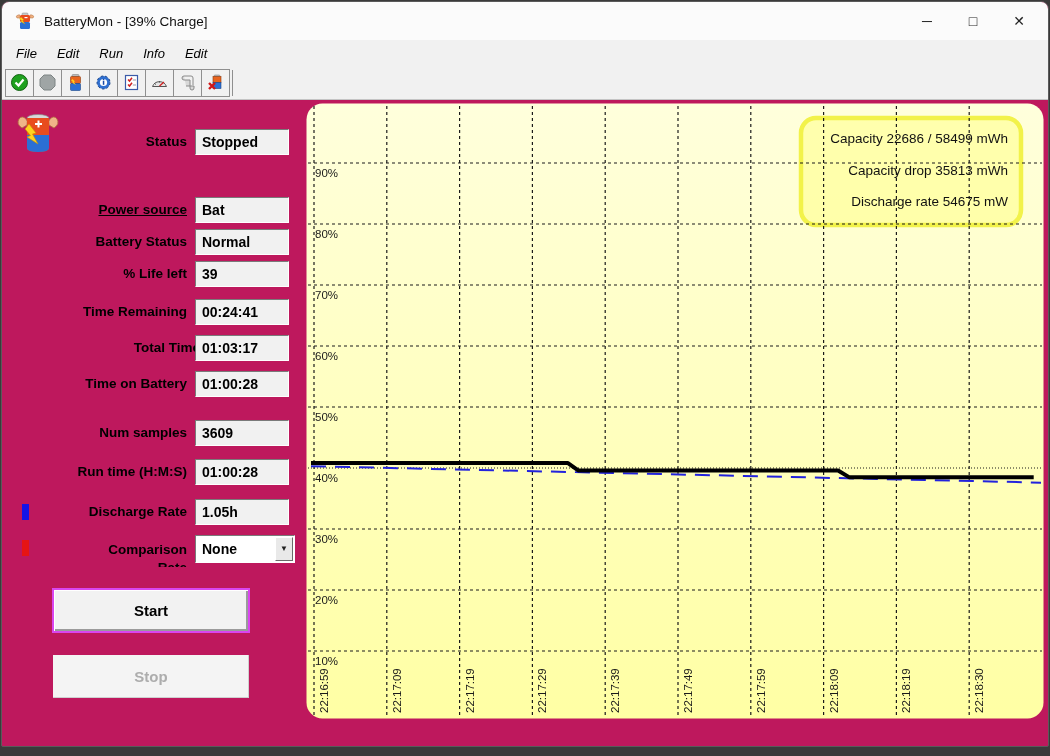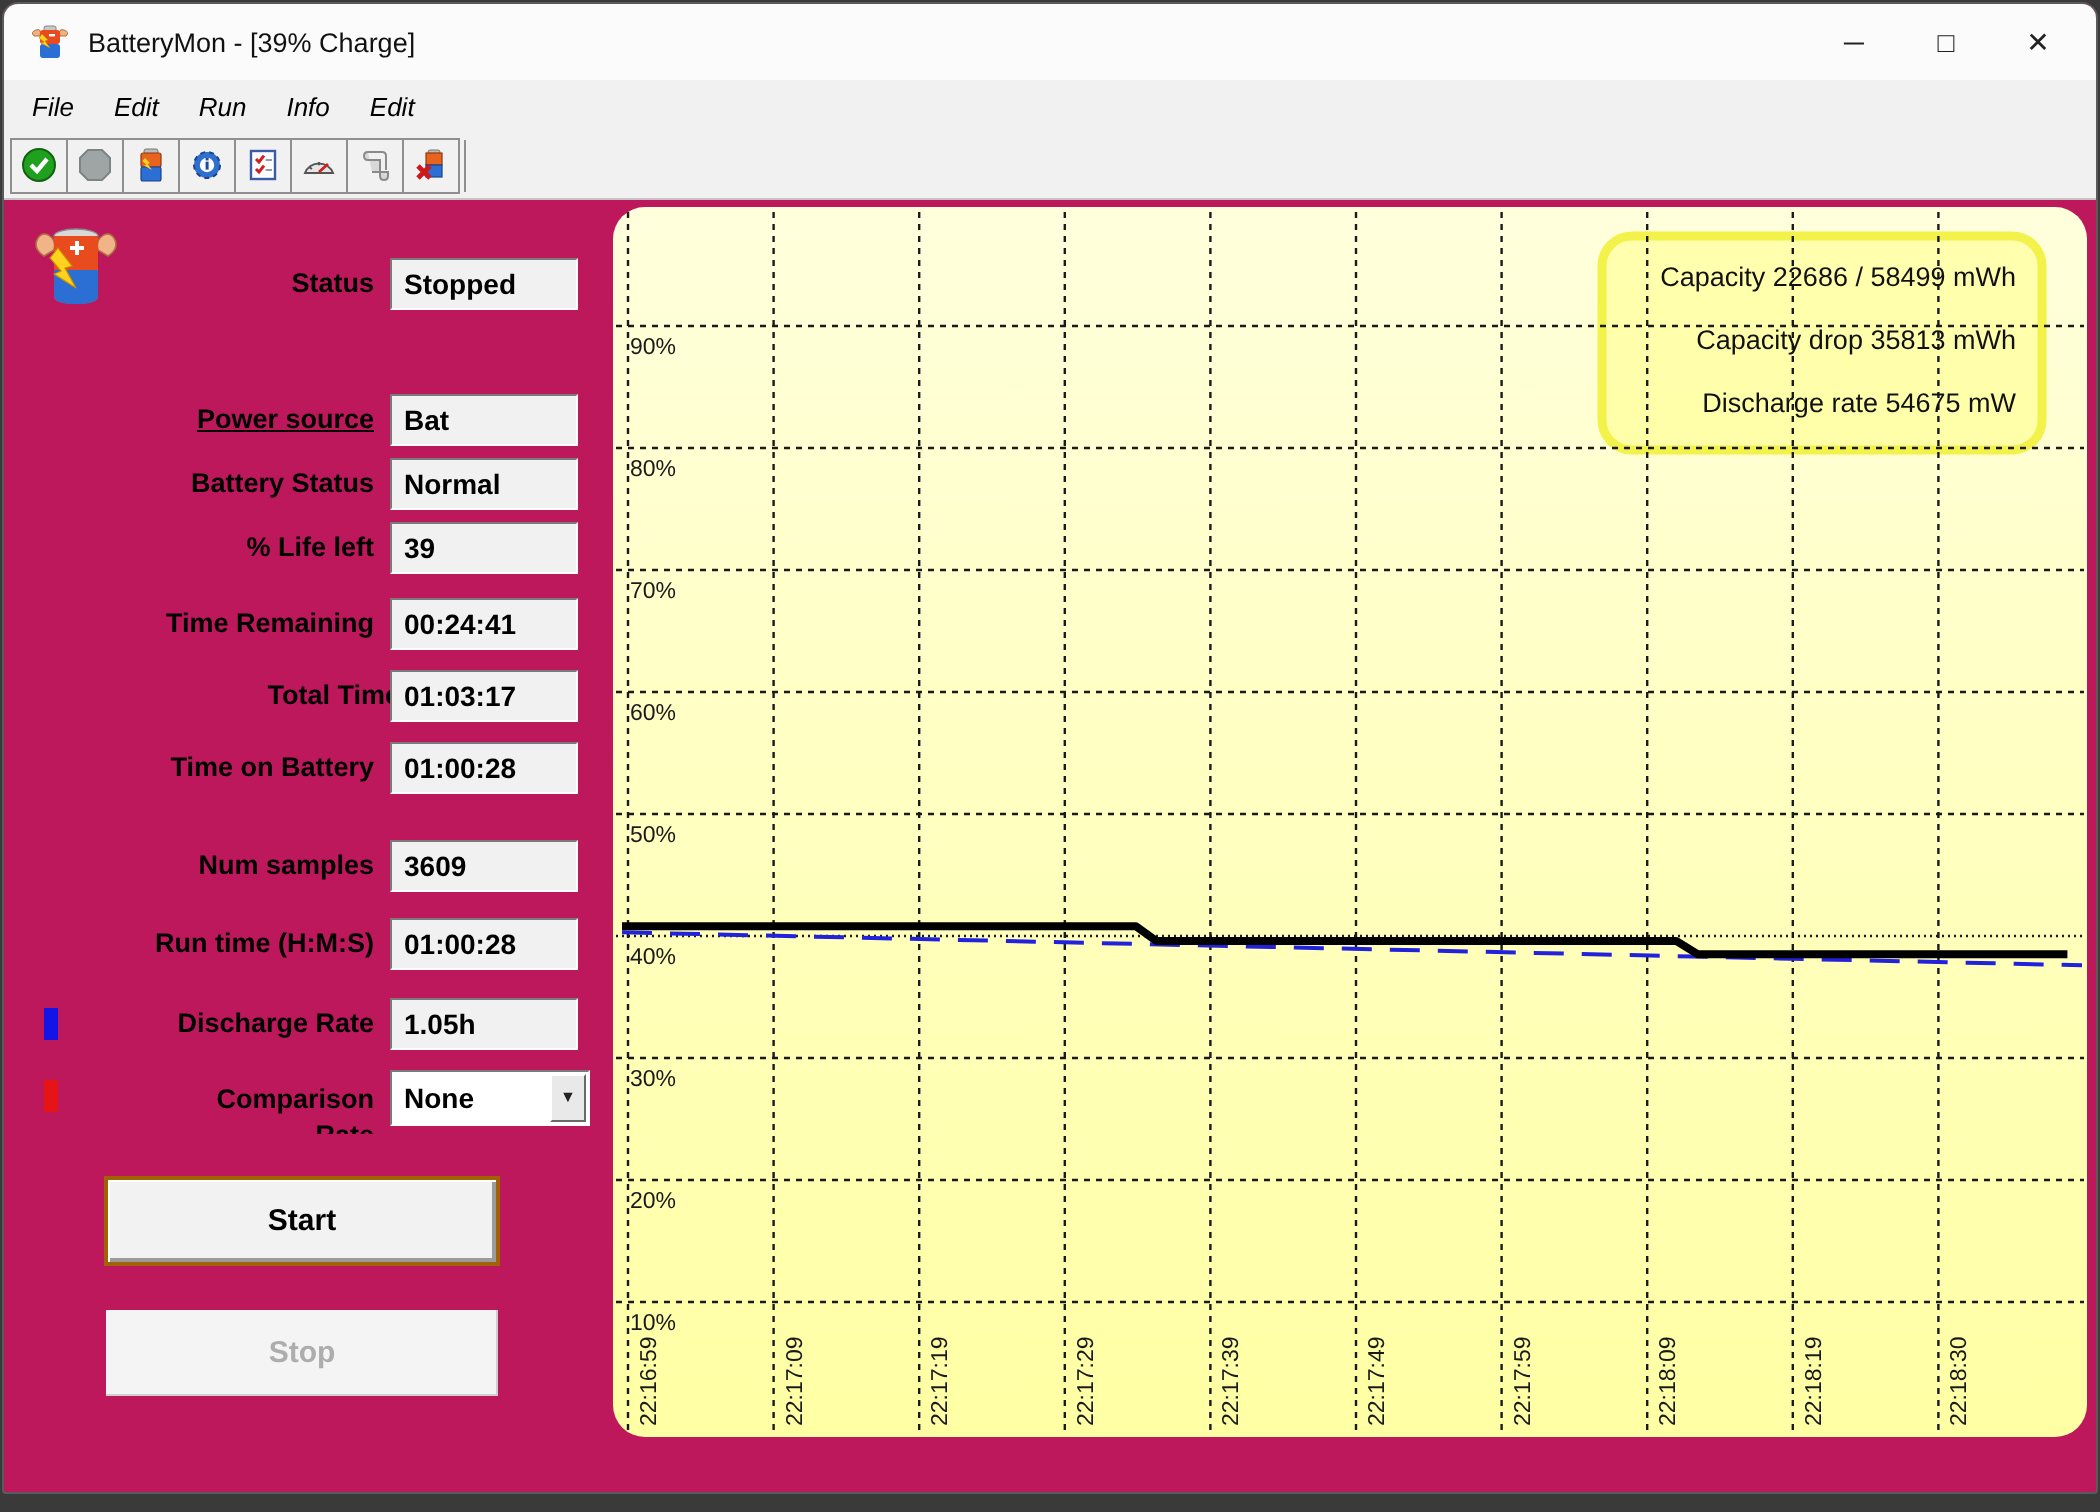--- a/index.html
+++ b/index.html
@@ -35,21 +35,21 @@
   .groupbox-title{position:absolute;left:8px;top:-9px;background:#f1f1f1;padding:0 4px;
                   font-size:13.5px;font-weight:bold;}
   .marker{position:absolute;width:7px;height:16px;}
   .combo{position:absolute;left:193px;top:533px;width:92px;height:26px;background:#ffffff;
          border:1px solid;border-color:#7a7a7a #ffffff #ffffff #7a7a7a;
          font-size:14px;font-weight:bold;line-height:26px;padding-left:6px;box-sizing:content-box;}
   .combo-btn{position:absolute;right:1px;top:1px;width:18px;height:24px;background:#e9e9e9;
              border:1px solid;border-color:#ffffff #6a6a6a #6a6a6a #ffffff;
              display:flex;align-items:center;justify-content:center;font-size:8px;color:#222;box-sizing:border-box;}
   .btn-start{position:absolute;left:50px;top:586px;width:198px;height:45px;background:#f2f2f2;
-             border:2px solid #a16207;box-shadow:inset 1px 1px 0 #ffffff, inset -2px -2px 0 #9b9b9b;
+             border:2px solid #d946ef;box-shadow:inset 1px 1px 0 #ffffff, inset -2px -2px 0 #9b9b9b;
              font-family:"Liberation Sans",sans-serif;font-size:15px;font-weight:bold;color:#000;}
   .btn-stop{position:absolute;left:50px;top:652px;width:198px;height:45px;background:#f4f4f4;
             border:1px solid #be185d;box-shadow:inset -1px -1px 0 #cfcfcf;
             font-family:"Liberation Sans",sans-serif;font-size:15px;font-weight:bold;color:#adadad;}
   .comp-label{position:absolute;left:55px;top:539px;width:130px;height:26px;overflow:hidden;
               font-size:13.5px;font-weight:bold;text-align:right;line-height:18px;}
   .chart-wrap{position:absolute;left:304px;top:101px;width:738px;height:616px;}
 </style>
 </head>
 <body>

